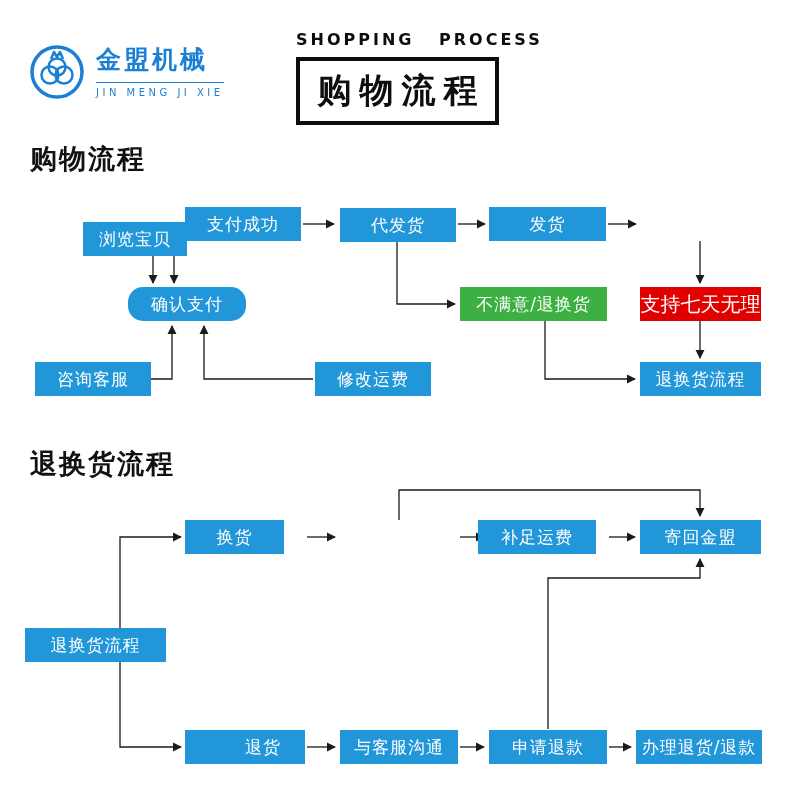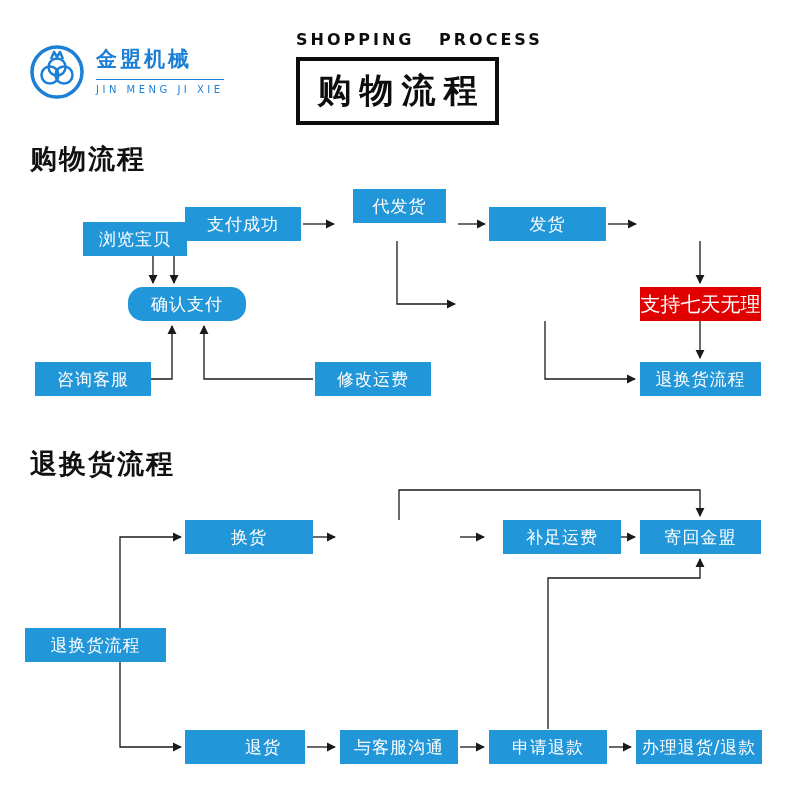--- a/index.html
+++ b/index.html
@@ -16,21 +16,21 @@
   }
 
   
   .logo-wrap {
     position: absolute;
     left: 28px; top: 42px;
     display: flex; align-items: center; gap: 10px;
   }
   .logo-text .brand-name {
     color: var(--brand-blue);
-    font-size: 21px;
+    font-size: 25px;
     font-weight: bold;
     letter-spacing: 3px;
     line-height: 1.2;
   }
   .logo-text .brand-sub {
     color: var(--brand-blue);
     font-size: 10px;
     letter-spacing: 3.5px;
     margin-top: 7px;
     border-top: 1px solid var(--brand-blue);
@@ -165,34 +165,35 @@
     <line x1="609" y1="537" x2="635" y2="537" marker-end="url(#arrow)"></line>
     <polyline points="399,520 399,490 700,490 700,516" marker-end="url(#arrow)"></polyline>
     <line x1="307" y1="747" x2="335" y2="747" marker-end="url(#arrow)"></line>
     <line x1="460" y1="747" x2="484" y2="747" marker-end="url(#arrow)"></line>
     <line x1="609" y1="747" x2="631" y2="747" marker-end="url(#arrow)"></line>
     <polyline points="548,729 548,578 700,578 700,559" marker-end="url(#arrow)"></polyline>
   </svg>
 
   <div class="node" style="left:35px;  top:222px; width:104px;margin-left:48px;">浏览宝贝</div>
   <div class="node" style="left:185px; top:207px; width:116px;">支付成功</div>
-  <div class="node" style="left:340px; top:189px; width:93px;margin-left:13px;">代发货</div>
+  <div class="node" style="left:340px; top:208px; width:116px;">代发货</div>
   <div class="node" style="left:489px; top:207px; width:117px;">发货</div>
 
   <div class="node" style="left:128px; top:287px; width:118px;border-radius:15px;">确认支付</div>
+  <div class="node green" style="left:460px; top:287px; width:147px;">不满意/退换货</div>
   <div class="node red" style="left:640px; top:287px; width:121px;">不支持七天无理由</div>
 
   <div class="node" style="left:35px;  top:362px; width:116px;">咨询客服</div>
   <div class="node" style="left:315px; top:362px; width:116px;">修改运费</div>
   <div class="node" style="left:640px; top:362px; width:121px;">退换货流程</div>
 
   <div class="node" style="left:25px;  top:628px; width:141px;">退换货流程</div>
 
-  <div class="node" style="left:185px; top:520px; width:128px;">换货</div>
-  <div class="node" style="left:503px; top:520px; width:118px;">补足运费</div>
+  <div class="node" style="left:185px; top:520px; width:99px;">换货</div>
+  <div class="node" style="left:478px; top:520px; width:118px;">补足运费</div>
   <div class="node" style="left:640px; top:520px; width:121px;">寄回金盟</div>
 
   <div class="node" style="left:185px; top:730px; width:120px;padding-left:36px;">退货</div>
   <div class="node" style="left:340px; top:730px; width:118px;">与客服沟通</div>
   <div class="node" style="left:489px; top:730px; width:118px;">申请退款</div>
   <div class="node" style="left:636px; top:730px; width:126px;">办理退货/退款</div>
 
 </div>
 
 </body></html>

